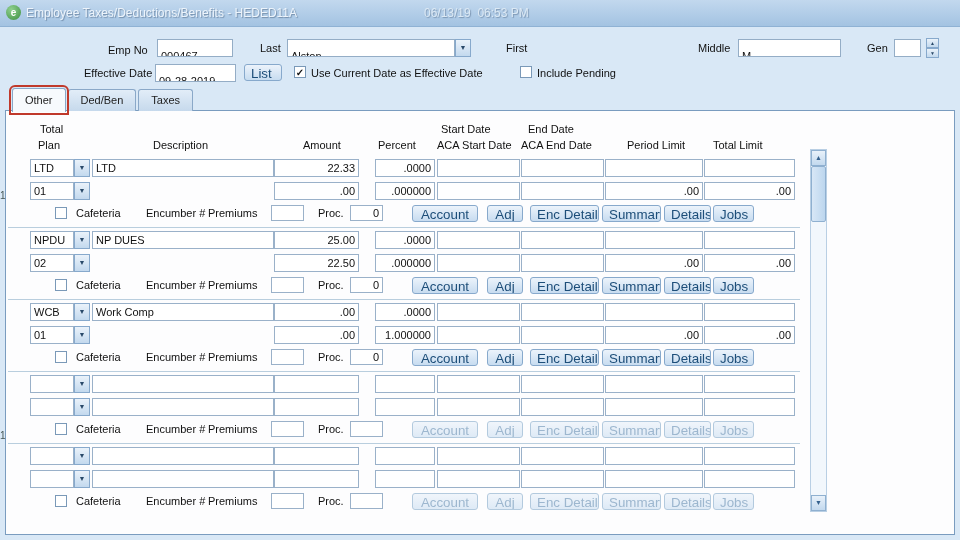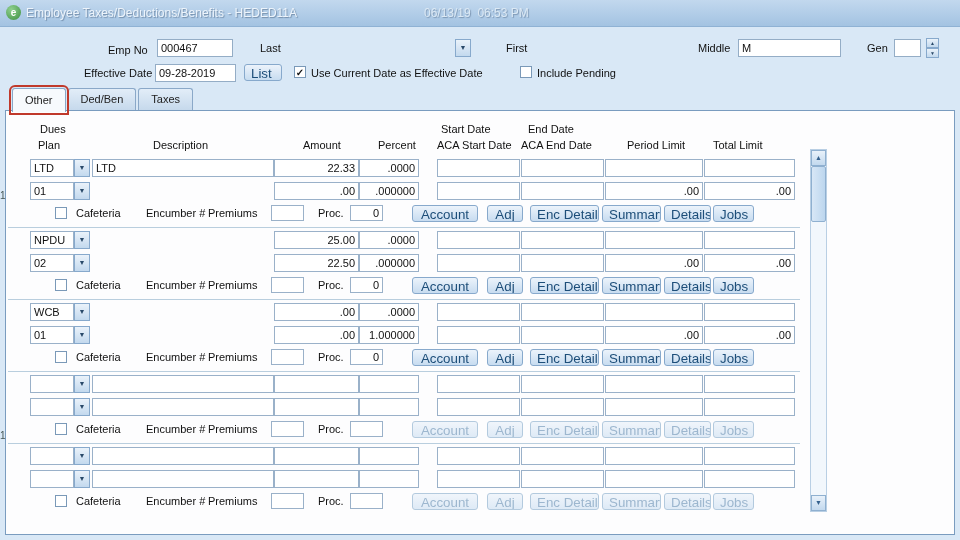--- a/index.html
+++ b/index.html
@@ -12,34 +12,34 @@
   .app-icon{position:absolute;left:6px;top:5px;width:15px;height:15px;border-radius:50%;
     background:radial-gradient(circle at 35% 30%,#8fd08f,#3d8f3f);color:#fff;font-weight:bold;
     font-size:10px;text-align:center;line-height:15px;}
   .title{position:absolute;left:26px;top:6px;font-size:12px;color:#edf4fb;text-shadow:1px 1px 1px rgba(90,115,145,.7);}
   .timestamp{position:absolute;left:386px;top:6px;font-size:12px;color:#dce9f4;text-shadow:1px 1px 1px rgba(90,115,145,.6);white-space:pre;margin-left:38px;}
 
   
   .hdr{position:absolute;inset:0;}
   .lbl{position:absolute;color:#111;white-space:nowrap;}
   .fld{position:absolute;height:18px;background:#fff;border:1px solid #94adc6;box-sizing:border-box;
-    line-height:16px;padding:0 3px;white-space:nowrap;overflow:hidden;}
+    line-height:16px;padding:8px 3px;white-space:nowrap;overflow:hidden;}
   .ddbtn{position:absolute;width:16px;height:18px;box-sizing:border-box;border:1px solid #87a9cc;
     background:linear-gradient(#eaf2fa,#c3d9ee);text-align:center;cursor:pointer;}
   .ddar{font-size:7px;color:#2a4a6a;line-height:16px;display:block;}
   .pushbtn{position:absolute;height:17px;box-sizing:border-box;border:1px solid #87a9cc;border-radius:3px;
     background:linear-gradient(#ecf3fb,#c7dcf0);color:#1d4e79;text-align:left;line-height:15px;cursor:pointer;}
   .cb{position:absolute;width:12px;height:12px;background:#fff;border:1px solid #7a99b8;box-sizing:border-box;
     text-align:center;line-height:11px;font-size:10px;font-weight:bold;color:#111;cursor:pointer;}
   .spinner{position:absolute;width:13px;height:20px;}
   .spin{position:absolute;left:0;width:13px;height:10px;box-sizing:border-box;border:1px solid #87a9cc;
     background:linear-gradient(#eaf2fa,#c3d9ee);font-size:5px;color:#2a4a6a;text-align:center;line-height:8px;cursor:pointer;}
 
   
-  .tabs{position:absolute;left:12px;top:88px;height:24px;display:flex;align-items:flex-start;z-index:6;}
+  .tabs{position:absolute;left:12px;top:88px;height:24px;display:flex;align-items:center;z-index:6;}
   .tab{height:22px;box-sizing:border-box;border:1px solid #8aa8c8;border-bottom:none;border-radius:3px 3px 0 0;
     background:linear-gradient(#e2edf8,#c6d9ec);padding:0 12px;line-height:20px;text-align:center;
     color:#222;margin-right:2px;cursor:pointer;}
   .tab.selected{height:24px;background:#f7fafd;line-height:22px;z-index:7;}
   .tab.highlighted{outline:2px solid #c0392b;outline-offset:1px;}
 
   
   .panel{position:absolute;left:5px;top:110px;width:950px;height:425px;background:#fdfdfe;
     border:1px solid #7a9cbf;box-sizing:border-box;z-index:2;}
   .colheads span{position:absolute;white-space:nowrap;color:#111;}
@@ -48,21 +48,21 @@
   .group{position:relative;height:72px;}
   .frow{position:absolute;left:0;width:800px;height:19px;}
   .gfld{position:absolute;height:18px;background:#fff;border:1px solid #9ab1c9;box-sizing:border-box;
     line-height:16px;padding:0 3px;white-space:nowrap;overflow:hidden;}
   .gfld.r{text-align:right;}
   .f-code{left:24px;width:44px;}
   .f-dd{left:68px;width:16px;height:18px;box-sizing:border-box;border:1px solid #87a9cc;
     background:linear-gradient(#eaf2fa,#c3d9ee);text-align:center;position:absolute;cursor:pointer;}
   .f-desc{left:86px;width:182px;}
   .f-amt{left:268px;width:85px;}
-  .f-pct{left:353px;width:60px;}
+  .f-pct{left:369px;width:60px;}
   .f-d1{left:431px;width:83px;}
   .f-d2{left:515px;width:83px;}
   .f-pl{left:599px;width:98px;}
   .f-tl{left:698px;width:91px;}
   .crow{position:absolute;left:0;top:47px;width:800px;height:19px;}
   .clbl{position:absolute;top:3px;white-space:nowrap;color:#111;}
   .sfld{position:absolute;top:1px;width:33px;height:16px;background:#fff;border:1px solid #9ab1c9;
     box-sizing:border-box;line-height:14px;padding:0 3px;}
   .btn{position:absolute;top:1px;height:17px;box-sizing:border-box;border:1px solid #87a9cc;border-radius:3px;
     background:linear-gradient(#ecf3fb,#c7dcf0);color:#1d4e79;text-align:center;line-height:15px;cursor:pointer;
@@ -92,20 +92,21 @@
     <span class="app-icon">e</span>
     <span class="title">Employee Taxes/Deductions/Benefits - HEDED11A</span>
     <span class="timestamp">06/13/19  06:53 PM</span>
   </div>
 
   <div class="hdr">
     <span class="lbl" style="left:108px;top:44px">Emp No</span>
     <div class="fld" style="left:157px;top:39px;width:76px">000467</div>
 
     <span class="lbl" style="left:260px;top:42px">Last</span>
+    <div class="fld" style="left:287px;top:39px;width:168px">Alston</div>
     <div class="ddbtn" style="left:455px;top:39px">
       <span class="ddar">▼</span>
     </div>
 
     <span class="lbl" style="left:506px;top:42px">First</span>
 
     <span class="lbl" style="left:698px;top:42px">Middle</span>
     <div class="fld" style="left:738px;top:39px;width:103px">M</div>
 
     <span class="lbl" style="left:867px;top:42px">Gen</span>
@@ -127,21 +128,21 @@
   </div>
 
   <div class="tabs" id="tabs">
       <div class="tab selected highlighted"><span>Other</span></div>
       <div class="tab"><span>Ded/Ben</span></div>
       <div class="tab"><span>Taxes</span></div>
     </div>
 
   <div class="panel">
     <div class="colheads">
-      <span style="left:34px;top:12px">Dues</span>
+      <span style="left:34px;top:12px">Total</span>
       <span style="left:32px;top:28px">Plan</span>
       <span style="left:147px;top:28px">Description</span>
       <span style="left:297px;top:28px">Amount</span>
       <span style="left:372px;top:28px">Percent</span>
       <span style="left:435px;top:12px">Start Date</span>
       <span style="left:431px;top:28px">ACA Start Date</span>
       <span style="left:522px;top:12px">End Date</span>
       <span style="left:515px;top:28px">ACA End Date</span>
       <span style="left:621px;top:28px">Period Limit</span>
       <span style="left:707px;top:28px">Total Limit</span>
@@ -190,20 +191,21 @@
             <button class="btn" style="left:707px;width:41px">Jobs</button>
     </div>
           <div class="gdiv"></div>
         </div>
         <div class="group">
     <div class="frow" style="top:2px">
       <div class="gfld f-code">NPDU</div>
       <div class="f-dd">
               <span class="ddar">▼</span>
             </div>
+      <div class="gfld f-desc">NP DUES</div>
       <div class="gfld f-amt r">25.00</div>
       <div class="gfld f-pct r">.0000</div>
       <div class="gfld f-d1"></div>
       <div class="gfld f-d2"></div>
       <div class="gfld f-pl r"></div>
       <div class="gfld f-tl r"></div>
     </div>
     <div class="frow" style="top:25px">
       <div class="gfld f-code">02</div>
       <div class="f-dd">
@@ -232,20 +234,21 @@
             <button class="btn" style="left:707px;width:41px">Jobs</button>
     </div>
           <div class="gdiv"></div>
         </div>
         <div class="group">
     <div class="frow" style="top:2px">
       <div class="gfld f-code">WCB</div>
       <div class="f-dd">
               <span class="ddar">▼</span>
             </div>
+      <div class="gfld f-desc">Work Comp</div>
       <div class="gfld f-amt r">.00</div>
       <div class="gfld f-pct r">.0000</div>
       <div class="gfld f-d1"></div>
       <div class="gfld f-d2"></div>
       <div class="gfld f-pl r"></div>
       <div class="gfld f-tl r"></div>
     </div>
     <div class="frow" style="top:25px">
       <div class="gfld f-code">01</div>
       <div class="f-dd">

